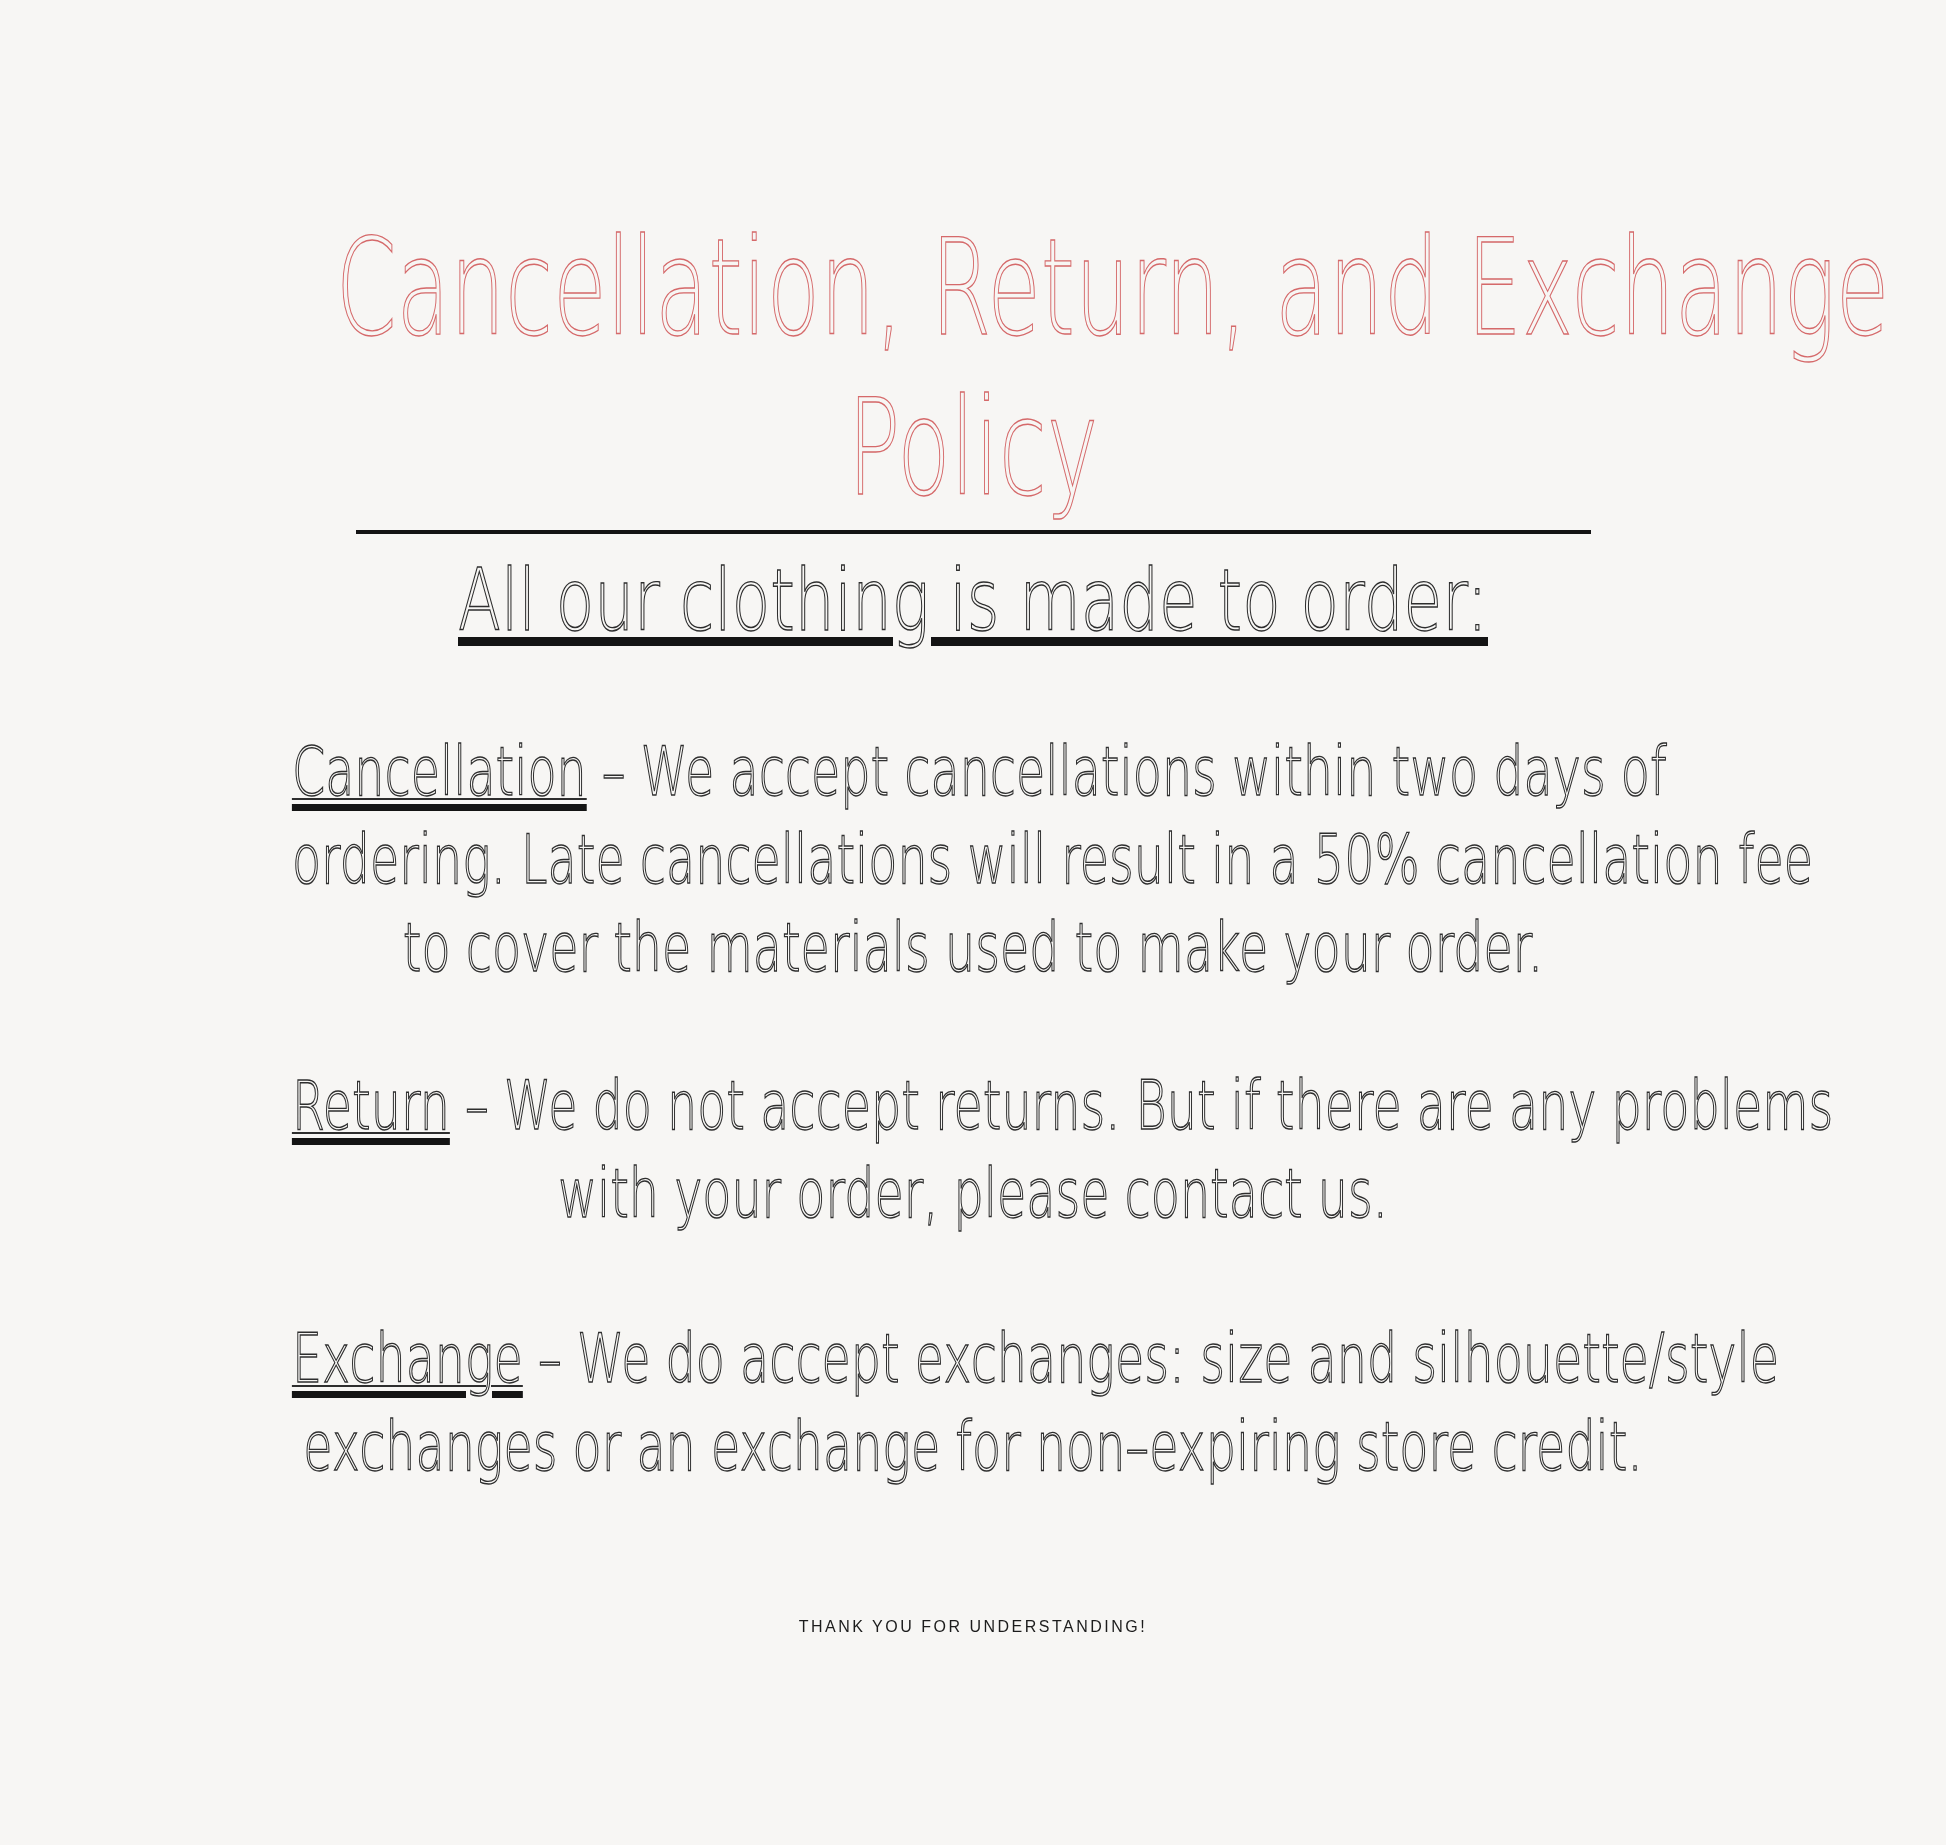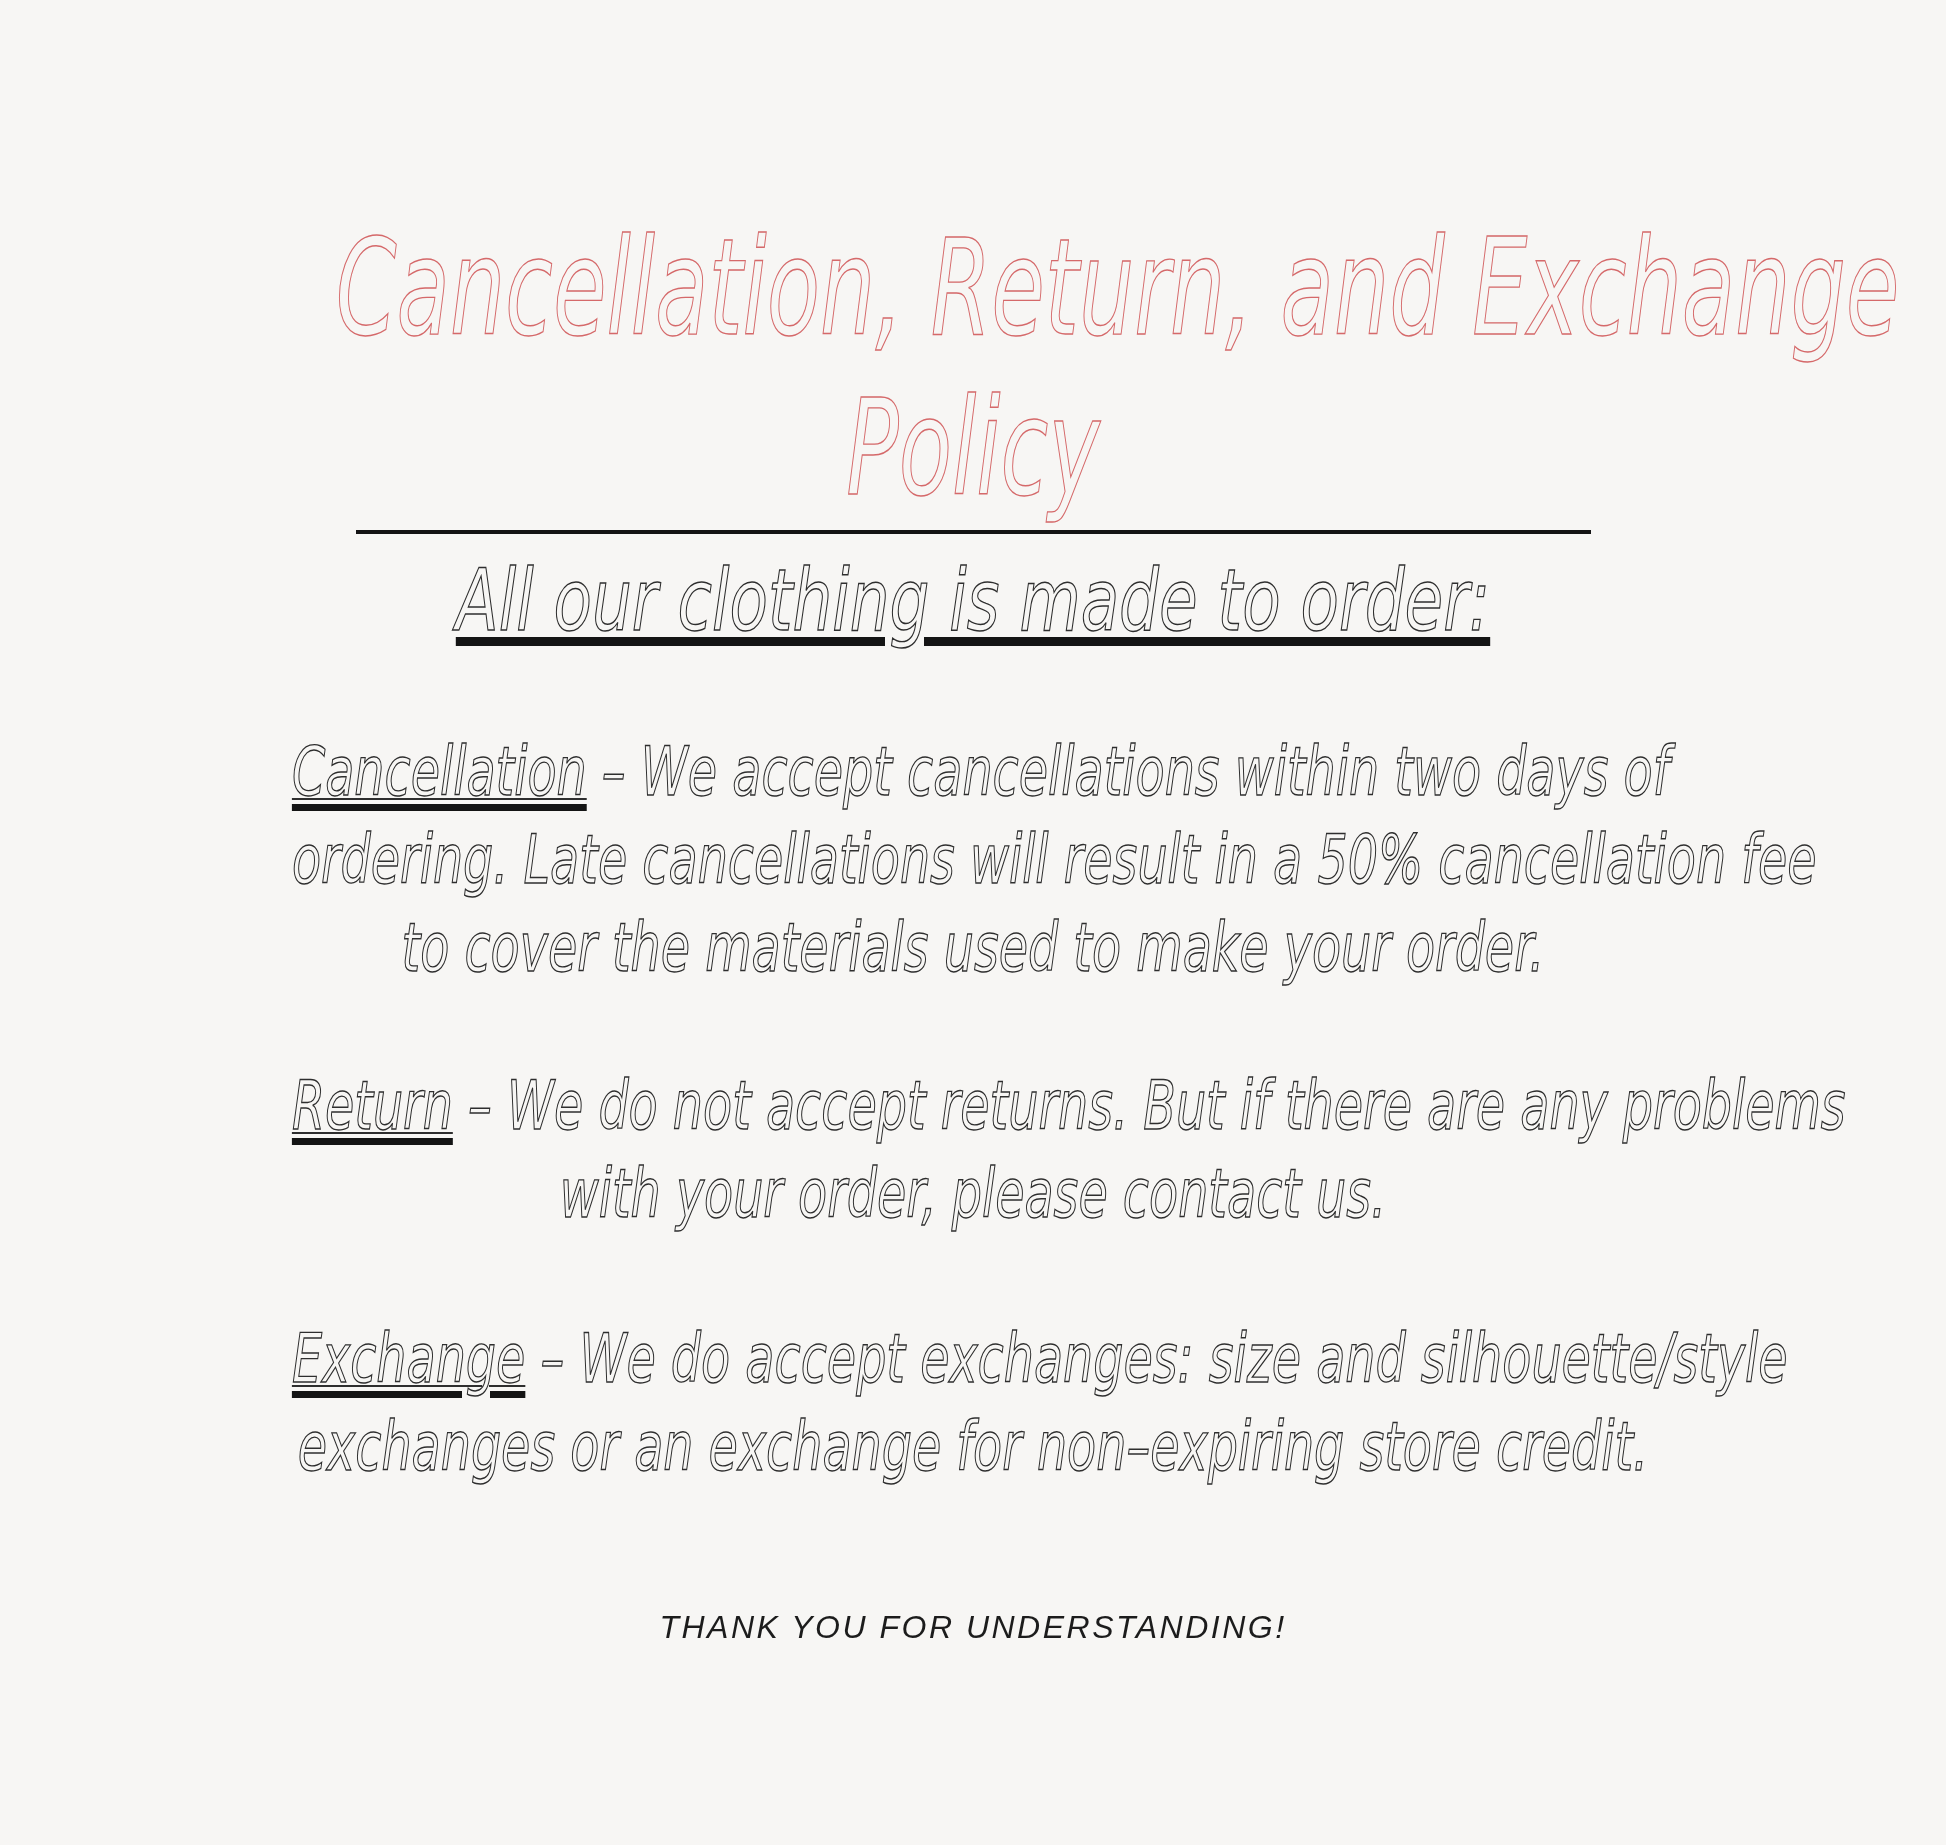--- a/index.html
+++ b/index.html
@@ -8,21 +8,20 @@
     background: #f7f6f4;
   }
   .canvas {
     position: relative;
     width: 1946px;
     height: 1845px;
     background: #f7f6f4;
     overflow: hidden;
     font-family: "DejaVu Sans", "Liberation Sans", sans-serif;
     color: #2b2b2b;
-    font-style: italic;
   }
   .centered-block {
     position: absolute;
     left: 0;
     width: 100%;
     text-align: center;
     transform-origin: 50% 0;
   }
   .centered-block .line { white-space: nowrap; }
 
@@ -91,21 +90,21 @@
     text-decoration: underline;
     text-decoration-thickness: 2px;
     text-underline-offset: 3px;
     text-decoration-color: #2e2e2e;
     text-decoration-skip-ink: auto;
   }
 
   .footer {
     top: 1608px;
     font-family: "Liberation Sans", sans-serif;
-    font-size: 32px;
+    font-size: 16px;
     line-height: 38px;
     letter-spacing: 2.5px;
     font-weight: 500;
     color: #1c1c1c;
     transform: none;
   }
 </style>
 </head>
 <body>
 

